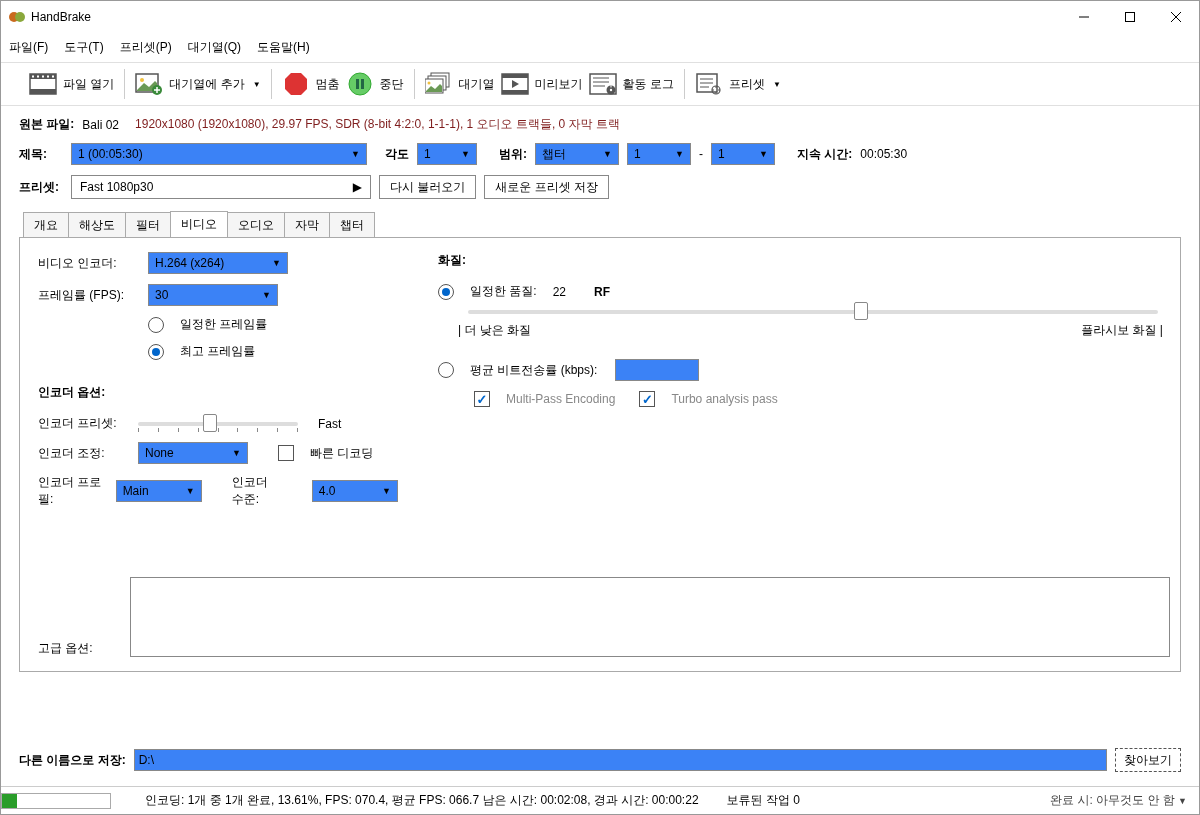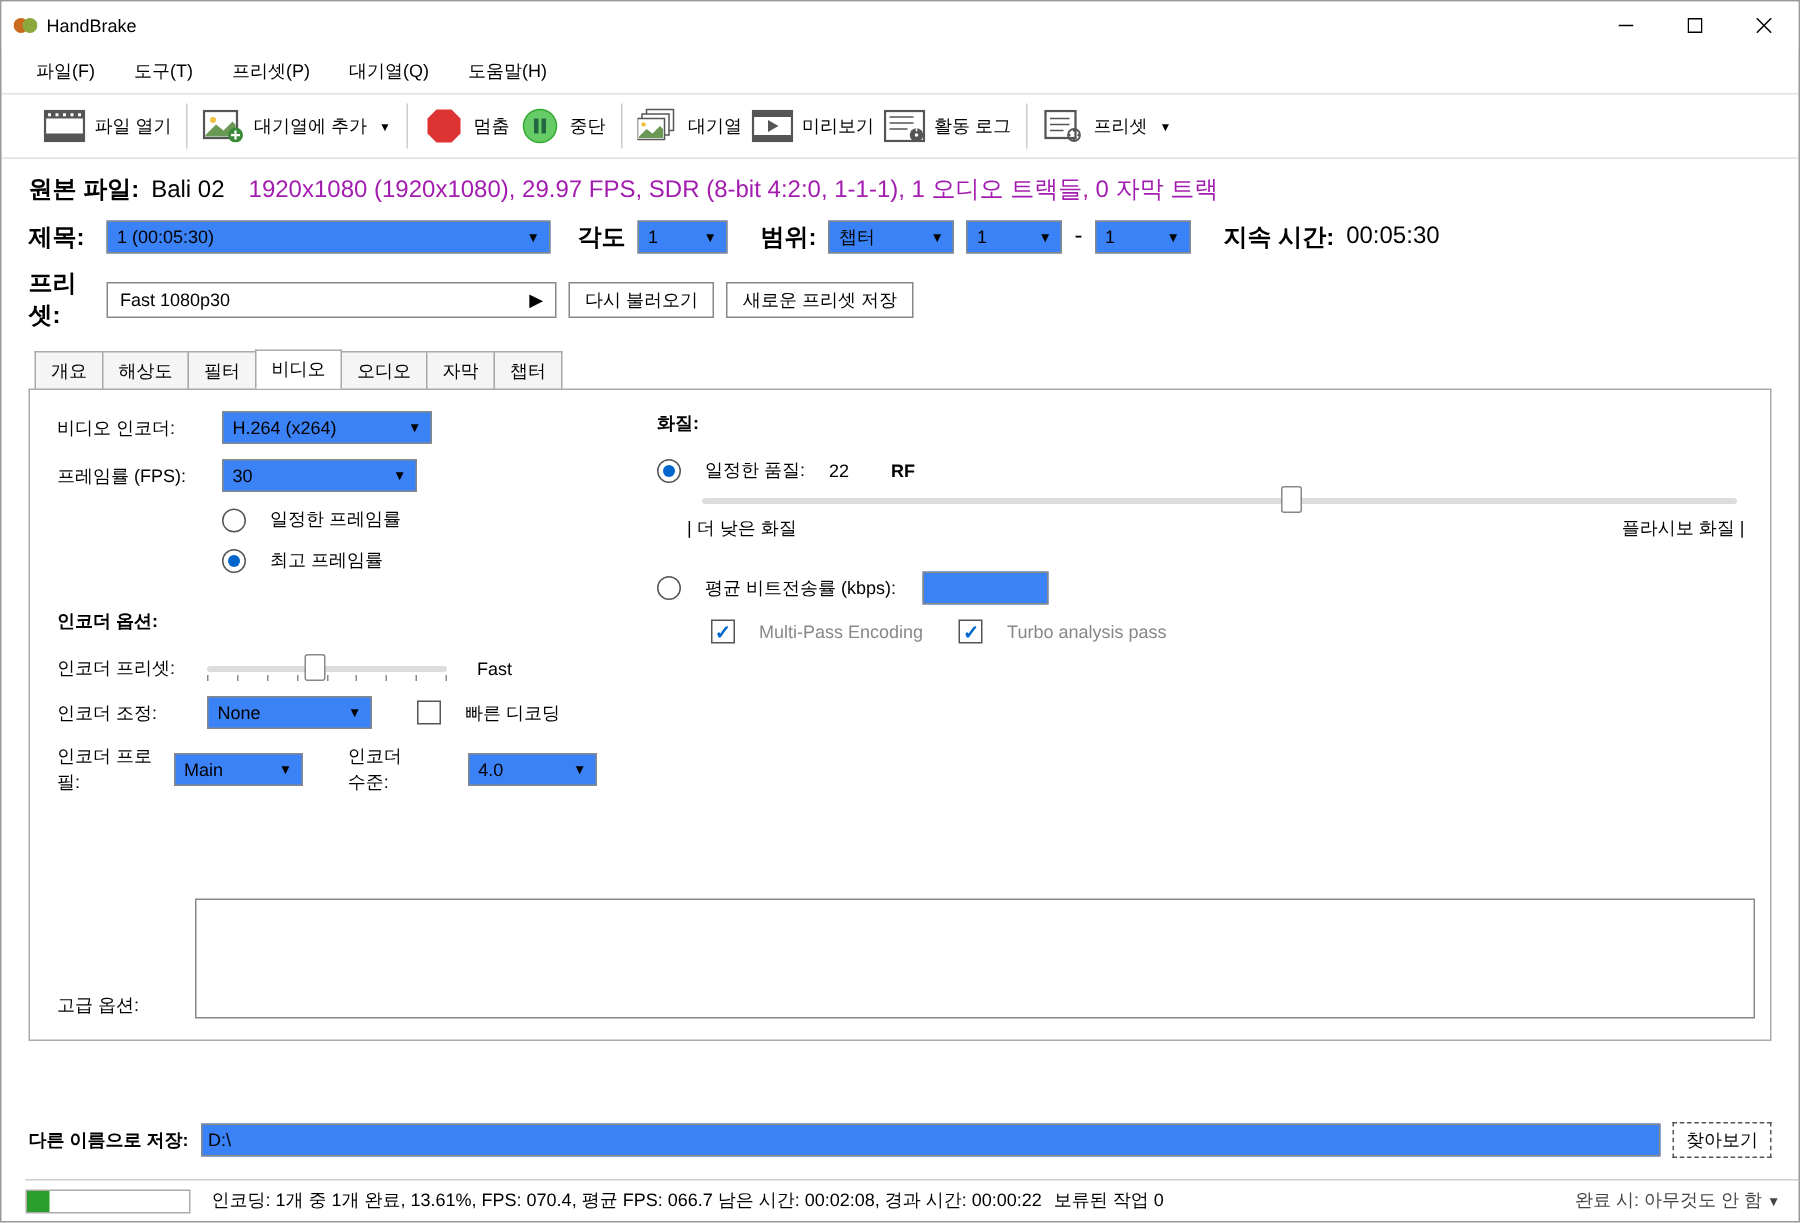--- a/index.html
+++ b/index.html
@@ -24,44 +24,44 @@
 .titlebar .app-icon { width: 16px; height: 16px; margin-right: 6px; }
 .titlebar .title { font-size: 12px; }
 .win-controls { margin-left: auto; display: flex; }
 .win-controls .wc {
   width: 46px; height: 32px;
   display: flex; align-items: center; justify-content: center;
   font-family: "Segoe UI Symbol", sans-serif;
 }
 .menubar {
   display: flex;
-  padding: 2px 15px;
-  gap: 10px;
+  padding: 2px 0;
+  gap: 0;
   border-bottom: 1px solid #e0e0e0;
   text-align: right;
 }
 .menubar .mi { padding: 4px 8px; }
 .toolbar {
   display: flex;
   align-items: center;
   padding: 6px 28px;
   gap: 6px;
   border-bottom: 1px solid #e0e0e0;
 }
 .tb-group { display: flex; align-items: center; gap: 6px; }
 .tb-sep { width: 1px; height: 30px; background: #ccc; margin: 0 4px; }
 .tb-icon { width: 28px; height: 28px; display: flex; align-items: center; justify-content: center; }
 .tb-label { font-size: 12px; }
 .dropdown-arrow { font-size: 8px; margin-left: 2px; }
 
 .content { padding: 10px 18px 0 18px; }
 .row { display: flex; align-items: center; margin-bottom: 8px; gap: 8px; }
-.label { font-size: 16px; }
+.label { font-size: 12px; }
 .bold { font-weight: bold; }
-.muted { color: #a21caf; }
+.muted { color: #7f1d1d; }
 
 select, input[type="text"], .combo {
   border: 1px solid #888;
   background: #3b82f6;
   font-size: 12px;
   padding: 2px 4px;
   height: 22px;
   font-family: inherit;
 }
 .combo {
@@ -157,22 +157,21 @@
 
 .statusbar {
   position: absolute;
   left: 0; right: 0; bottom: 0;
   height: 28px;
   border-top: 1px solid #ccc;
   display: flex;
   align-items: center;
   font-size: 12px;
   padding: 0 12px 0 0;
-  gap: 8px;
-  margin-left: 16px;
+  gap: 28px;
 }
 .progress {
   width: 110px; height: 16px; border: 1px solid #aaa; margin-right: 6px;
   position: relative;
 }
 .progress .fill { background: #2a9d2a; height: 100%; width: 14%; }
 .status-right { margin-left: auto; color: #444; }
 
 .svg-icon { display: block; }
 </style>

